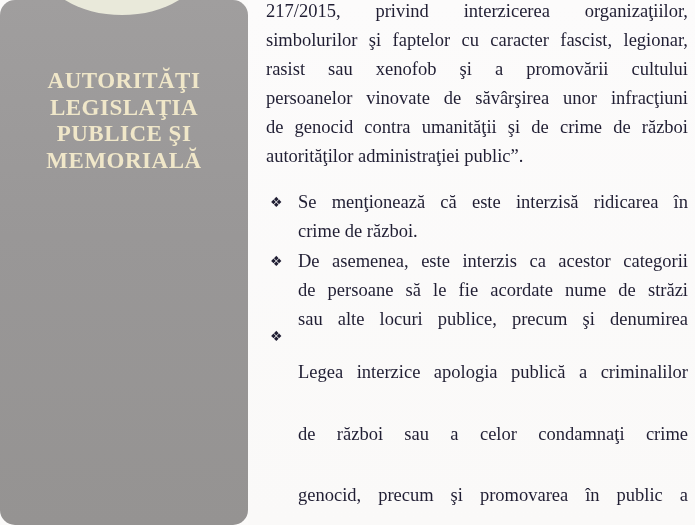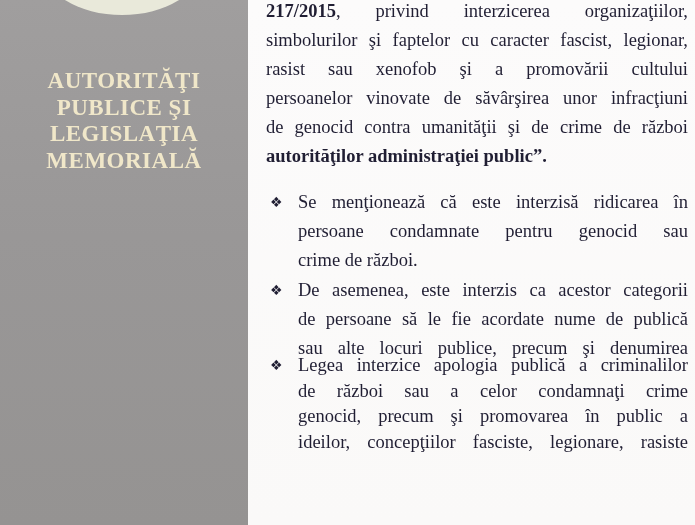--- a/index.html
+++ b/index.html
@@ -12,20 +12,21 @@
     font-family: "Liberation Serif", serif;
     background: #fbfaf9;
   }
 
   
   .sidebar {
     position: absolute;
     left: 0; top: 0;
     width: 248px; height: 525px;
     background: linear-gradient(180deg, #a09e9e 0%, #999797 45%, #959392 100%);
+    border-radius: 15px;
   }
   .sidebar-ellipse {
     position: absolute;
     left: 42px; top: -85px;
     width: 160px; height: 100px;
     border-radius: 50%;
     background: #e9e9da;
   }
   .sidebar-title {
     position: absolute;
@@ -52,75 +53,74 @@
   }
   .line {
     text-align: justify;
     text-align-last: justify;
     line-height: 29px;
     white-space: normal;
   }
   .line.last {
     text-align-last: left;
   }
-  .bold { font-weight: bold; margin-top: 16px; }
+  .bold { font-weight: normal; margin-top: 16px; }
 
   .bullets { margin: 17px 7px 0 18px; }
   .bullet { display: flex; margin-top: 1px; }
   .bullet.tight { margin-top: -10px; }
   .bullet-marker {
     flex: none;
     width: 32px;
     padding-left: 4px;
     box-sizing: border-box;
     font-family: "DejaVu Sans", sans-serif;
     font-size: 14px;
     line-height: 29px;
     color: #201e33;
   }
   .bullet.tight .bullet-marker { line-height: 25.5px; }
   .bullet-lines { flex: 1; min-width: 0; }
-  .bullet.tight .line { line-height: 25.5px; }
+  .bullet.tight .line { line-height: 25.5px; margin-top: 36px; }
 </style>
 </head>
 <body>
 
 <div class="slide">
   <div class="sidebar">
     <div class="sidebar-ellipse"></div>
     <div class="sidebar-title" id="sidebar-title">
         <div>AUTORITĂŢI</div>
+        <div>LEGISLAŢIA</div>
         <div>PUBLICE ŞI</div>
-        <div>LEGISLAŢIA</div>
         <div>MEMORIALĂ</div>
       </div>
   </div>
   <div class="content">
     <div class="intro" id="intro">
         <div class="line"><span class="bold">217/2015</span><span class="">, privind interzicerea organizaţiilor,</span></div>
         <div class="line"><span class="">simbolurilor şi faptelor cu caracter fascist, legionar,</span></div>
         <div class="line"><span class="">rasist sau xenofob şi a promovării cultului</span></div>
         <div class="line"><span class="">persoanelor vinovate de săvârşirea unor infracţiuni</span></div>
         <div class="line"><span class="">de genocid contra umanităţii şi de crime de război</span></div>
         <div class="line last"><span class="bold">autorităţilor administraţiei public”.</span></div>
       </div>
     <div class="bullets" id="bullets">
         <div class="bullet">
           <div class="bullet-marker">❖</div>
           <div class="bullet-lines">
             <div class="line">Se menţionează că este interzisă ridicarea în</div>
-            <div class="line">persoane condamnate pentru genocid sau</div>
             <div class="line last">crime de război.</div>
           </div>
         </div>
         <div class="bullet">
           <div class="bullet-marker">❖</div>
           <div class="bullet-lines">
             <div class="line">De asemenea, este interzis ca acestor categorii</div>
-            <div class="line">de persoane să le fie acordate nume de publică</div>
+            <div class="line">de persoane să le fie acordate nume de străzi</div>
             <div class="line">sau alte locuri publice, precum şi denumirea</div>
           </div>
         </div>
         <div class="bullet tight">
           <div class="bullet-marker">❖</div>
           <div class="bullet-lines">
             <div class="line">Legea interzice apologia publică a criminalilor</div>
             <div class="line">de război sau a celor condamnaţi crime</div>
             <div class="line">genocid, precum şi promovarea în public a</div>
             <div class="line">ideilor, concepţiilor fasciste, legionare, rasiste</div>

